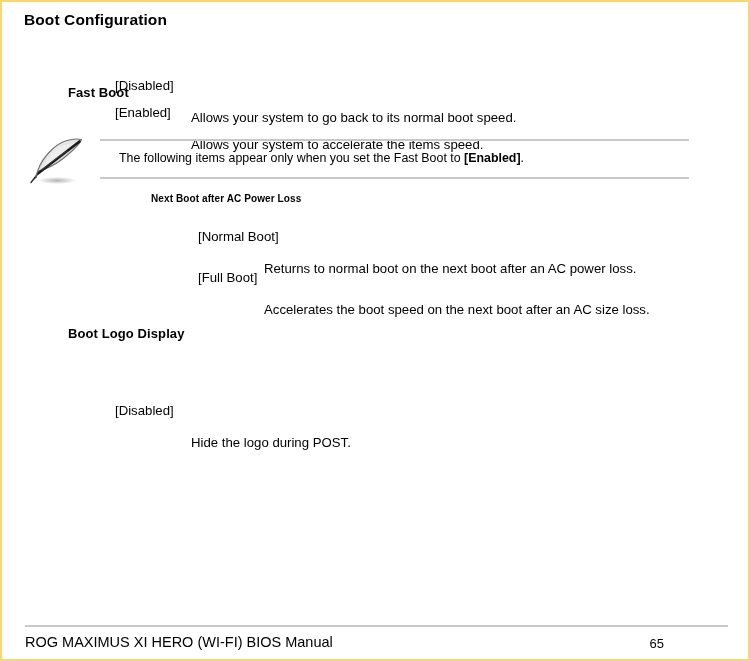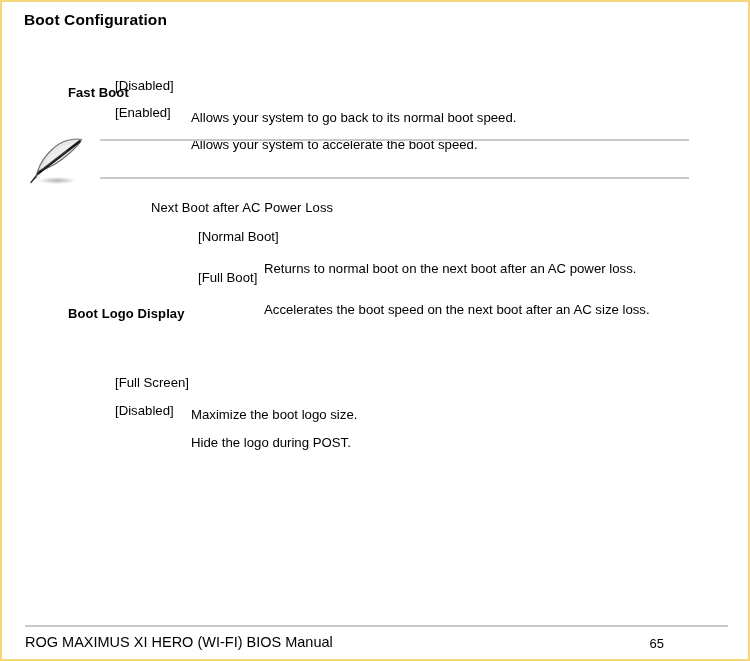--- a/index.html
+++ b/index.html
@@ -44,28 +44,28 @@
 
   .section-head {
     position: absolute;
     left: 66px;
     font-size: 13px;
     font-weight: bold;
     letter-spacing: 0.1px;
     white-space: nowrap;
   }
   .section-head.fast-boot { top: 47px; margin-top: 36px; }
-  .section-head.boot-logo { top: 304px; }
+  .section-head.boot-logo { top: 324px; }
 
   .sub-head {
     position: absolute;
     left: 149px;
-    top: 198px;
-    font-size: 13px;
-    font-weight: normal;
+    top: 191px;
+    font-size: 10px;
+    font-weight: bold;
     letter-spacing: 0.1px;
     white-space: nowrap;
   }
 
   
   .opt-row {
     position: absolute;
     display: block;
     font-size: 13.2px;
     line-height: 19px;
@@ -170,21 +170,21 @@
 
     <div class="section-head fast-boot">Fast Boot</div>
 
     <div class="opt-row lvl1 r-fb-disabled">
       <span class="opt-key">[Disabled]</span>
       <span class="opt-desc">Allows your system to go back to its normal boot speed.</span>
     </div>
 
     <div class="opt-row lvl1 r-fb-enabled">
       <span class="opt-key">[Enabled]</span>
-      <span class="opt-desc">Allows your system to accelerate the boot speed.</span>
+      <span class="opt-desc">Allows your system to accelerate the items speed.</span>
     </div>
 
     <div class="note">
       <div class="note-rule top"></div>
       <div class="note-rule bottom"></div>
 
       <span class="note-icon">
         <svg width="72" height="54" viewBox="0 0 72 54" xmlns="http://www.w3.org/2000/svg">
           <defs>
             <linearGradient id="featherGrad" x1="0" y1="0" x2="1" y2="1">
@@ -213,41 +213,40 @@
           <path d="M56.5 6.5 L 15 38.5" stroke="#1a1a1a" stroke-width="2.6" stroke-linecap="round"></path>
           <path d="M44 16 C 36 21 26 29 18.5 35.5" stroke="#5a5a5a" stroke-width="0.9" fill="none" opacity="0.7"></path>
 
           <path d="M15.5 38 L 8 47.5 L 13.5 42.5 Z" fill="#3b3b3b"></path>
           <path d="M14.8 38.6 L 8 47.5" stroke="#2a2a2a" stroke-width="1.3" stroke-linecap="round"></path>
 
           <path d="M14.5 36.5 C 13 39.5 12.5 42 13.8 43.2" stroke="#777777" stroke-width="1" fill="none"></path>
         </svg>
       </span>
 
+      <div class="note-text">
+        <span>The following items appear only when you set the Fast Boot to </span><b>[Enabled]</b><span>.</span>
+      </div>
     </div>
 
     <div class="sub-head">Next Boot after AC Power Loss</div>
 
     <div class="opt-row lvl2 r-nb-normal">
       <span class="opt-key">[Normal Boot]</span>
       <span class="opt-desc">Returns to normal boot on the next boot after an AC power loss.</span>
     </div>
 
     <div class="opt-row lvl2 r-nb-fast">
       <span class="opt-key">[Full Boot]</span>
       <span class="opt-desc">Accelerates the boot speed on the next boot after an AC size loss.</span>
     </div>
 
     <div class="section-head boot-logo">Boot Logo Display</div>
 
 
-    <div class="opt-row lvl1 r-bl-full">
-      <span class="opt-key">[Full Screen]</span>
-      <span class="opt-desc">Maximize the boot logo size.</span>
-    </div>
 
     <div class="opt-row lvl1 r-bl-disabled">
       <span class="opt-key">[Disabled]</span>
       <span class="opt-desc">Hide the logo during POST.</span>
     </div>
 
     <div class="footer-rule"></div>
     <div class="footer-left">ROG MAXIMUS XI HERO (WI-FI) BIOS Manual</div>
     <div class="footer-page">65</div>
 

